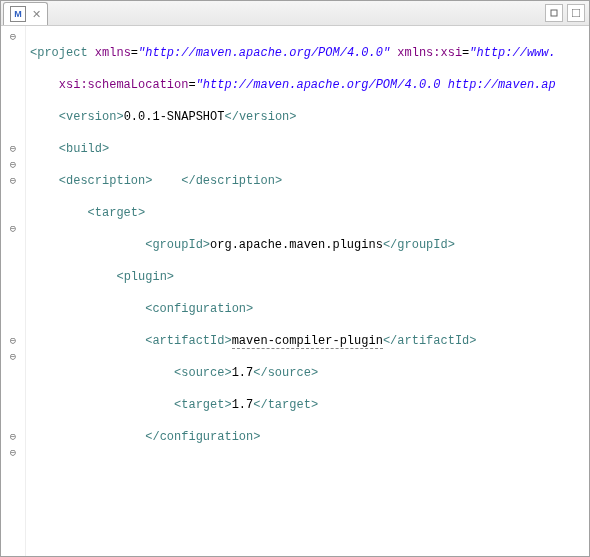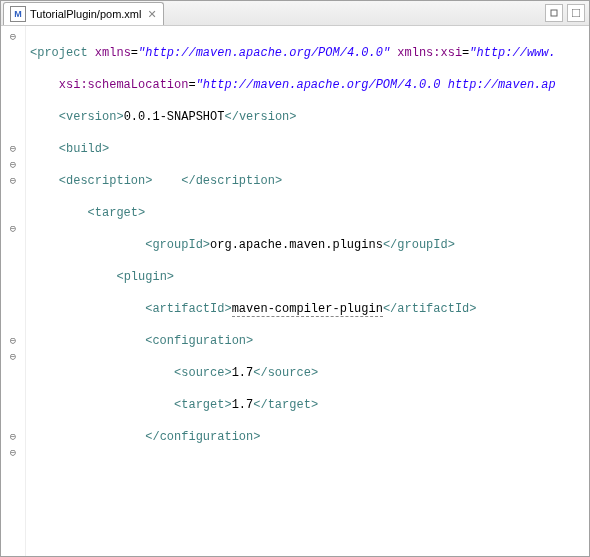--- a/index.html
+++ b/index.html
@@ -22,21 +22,20 @@
 .txt{color:#000}
 .dashed{border-bottom:1px dashed #888}
 </style>
 </head>
 <body>
 
 <div class="editor-frame">
   <div class="tab-bar">
     <div class="tab">
       <span class="tab-icon">M</span>
-      <span>TutorialPlugin/pom.xml</span>
       <span class="close-x">✕</span>
     </div>
     <div class="tab-tools">
       <div class="tool-btn">
           <svg width="8" height="8">
             <rect x="1" y="1" width="6" height="6" fill="none" stroke="#666"></rect>
           </svg>
         </div>
       <div class="tool-btn">
           <svg width="8" height="8">
@@ -104,22 +103,22 @@
 
     <div class="code">
 <div class="line"><span class="tag">&lt;<span>project</span></span> <span class="attr">xmlns</span><span class="txt">=</span><span class="str">"http://maven.apache.org/POM/4.0.0"</span> <span class="attr">xmlns:xsi</span><span class="txt">=</span><span class="str">"http://www.</span></div>
 <div class="line">    <span class="attr">xsi:schemaLocation</span><span class="txt">=</span><span class="str">"http://maven.apache.org/POM/4.0.0 http://maven.ap</span></div>
 <div class="line">    <span class="tag">&lt;<span>version</span>&gt;</span><span class="txt">0.0.1-SNAPSHOT</span><span class="tag">&lt;/<span>version</span>&gt;</span></div>
 <div class="line">    <span class="tag">&lt;<span>build</span>&gt;</span></div>
 <div class="line">    <span class="tag">&lt;<span>description</span>&gt;</span>    <span class="tag">&lt;/<span>description</span>&gt;</span></div>
 <div class="line">        <span class="tag">&lt;<span>target</span>&gt;</span></div>
 <div class="line">                <span class="tag">&lt;<span>groupId</span>&gt;</span><span class="txt">org.apache.maven.plugins</span><span class="tag">&lt;/<span>groupId</span>&gt;</span></div>
 <div class="line">            <span class="tag">&lt;<span>plugin</span>&gt;</span></div>
+<div class="line">                <span class="tag">&lt;<span>configuration</span>&gt;</span></div>
 <div class="line">                <span class="tag">&lt;<span>artifactId</span>&gt;</span><span class="txt dashed">maven-compiler-plugin</span><span class="tag">&lt;/<span>artifactId</span>&gt;</span></div>
-<div class="line">                <span class="tag">&lt;<span>configuration</span>&gt;</span></div>
 <div class="line">                    <span class="tag">&lt;<span>source</span>&gt;</span><span class="txt">1.7</span><span class="tag">&lt;/<span>source</span>&gt;</span></div>
 <div class="line">                    <span class="tag">&lt;<span>target</span>&gt;</span><span class="txt">1.7</span><span class="tag">&lt;/<span>target</span>&gt;</span></div>
 <div class="line">                <span class="tag">&lt;/<span>configuration</span>&gt;</span></div>
 
 
 
 
 
 
 

